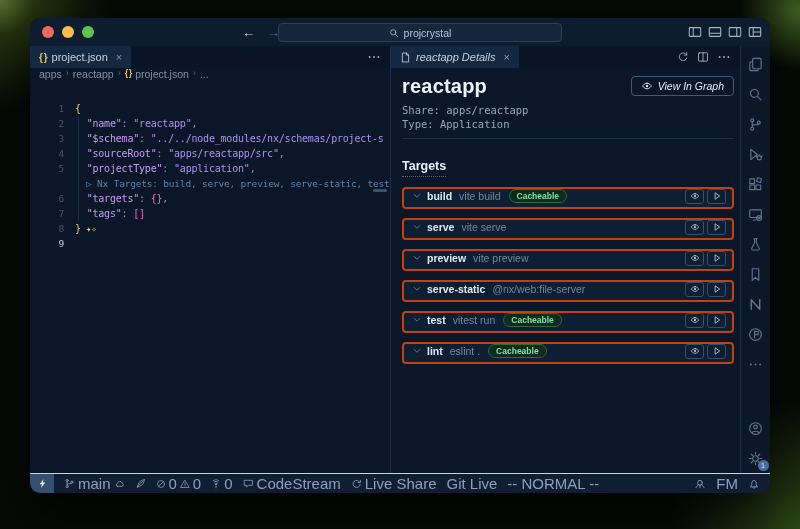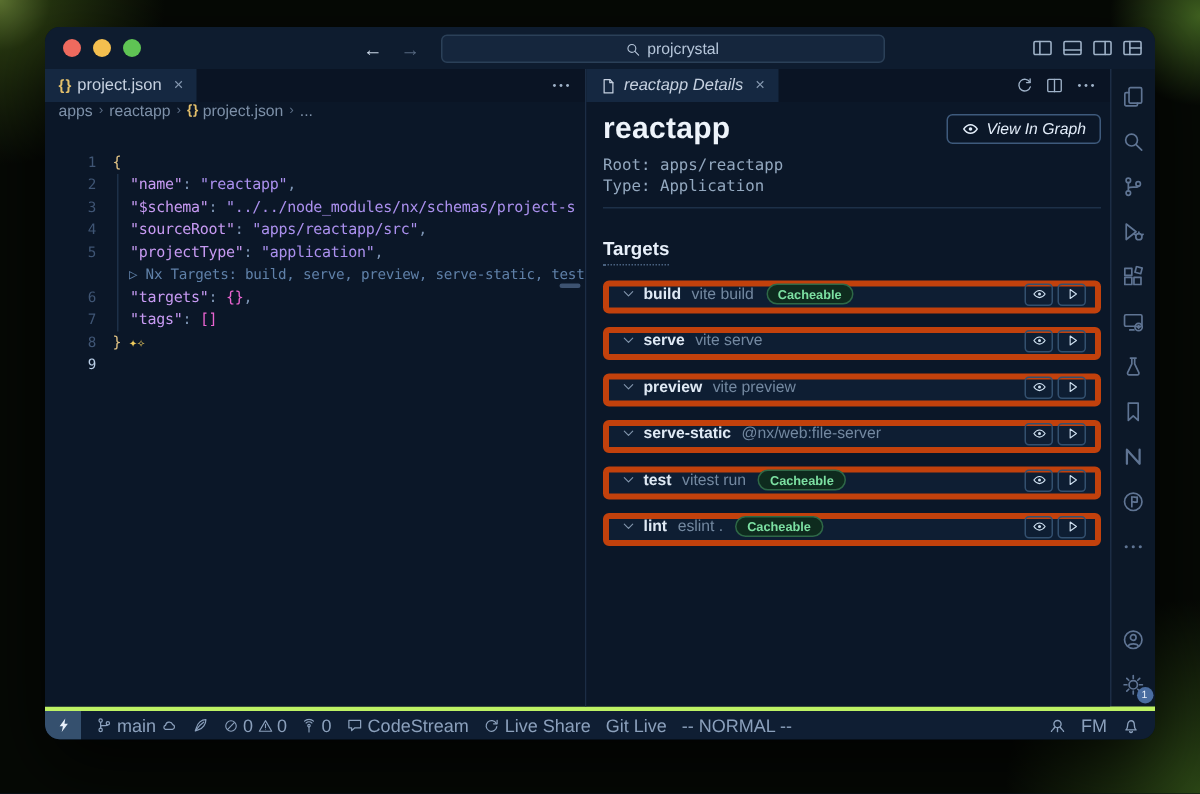--- a/index.html
+++ b/index.html
@@ -18,24 +18,24 @@
     display:flex;flex-direction:column;overflow:hidden;color:#c9d6e6;
   }
   
   .titlebar{height:28px;flex:0 0 28px;background:#0e1c2f;position:relative;display:flex;align-items:center;}
   .traffic{display:flex;gap:8px;margin-left:12px;}
   .tl{width:12px;height:12px;border-radius:50%;}
   .tl.r{background:#ee6a5e}.tl.y{background:#f4bf4f}.tl.g{background:#5fc454}
   .nav{position:absolute;left:212px;top:0;height:28px;display:flex;align-items:center;gap:12px;font-size:13px;}
   .nav .back{color:#c7d4e4}.nav .fwd{color:#55677f}
   .searchbox{
-    position:absolute;left:264px;top:5px;width:282px;height:17px;
+    position:absolute;left:248px;top:5px;width:282px;height:17px;
     background:#15263d;border:1px solid #2b4058;border-radius:4px;
     display:flex;align-items:center;justify-content:center;gap:5px;
-    font-size:10.5px;color:#b5c5d9;padding-left:12px;
+    font-size:10.5px;color:#b5c5d9;
   }
   .tb-icons{position:absolute;right:8px;top:0;height:28px;display:flex;align-items:center;gap:6px;color:#9fb2c8;}
   
   .body-row{flex:1;display:flex;min-height:0;}
   .main-col{width:710px;flex:0 0 710px;display:flex;flex-direction:column;min-width:0;}
   
   .tabbar{height:22px;flex:0 0 22px;background:#0a1424;display:flex;}
   .tabgroup{display:flex;align-items:stretch;}
   .tabgroup.left{width:361px;flex:0 0 361px;border-right:1px solid #1c2d45;box-sizing:border-box;}
   .tabgroup.right{flex:1;min-width:0;}
@@ -72,35 +72,35 @@
   .scrollthumb{position:absolute;right:3px;top:105px;width:14px;height:3px;border-radius:2px;background:#3d5270;}
   
   .panel{position:absolute;inset:0;padding:6px 6px 0 11px;overflow:hidden;}
   .panel-head{display:flex;align-items:center;justify-content:space-between;height:24px;}
   .panel-title{font-size:20px;font-weight:700;color:#eef4fb;letter-spacing:.2px;}
   .btn-graph{display:flex;align-items:center;gap:5px;background:transparent;border:1px solid #3e5a7c;border-radius:4px;color:#e2ecf8;font-size:10.5px;padding:3px 9px;font-family:inherit;font-style:italic;}
   .panel-meta{margin-top:5px;font-family:"DejaVu Sans Mono",monospace;font-size:10.5px;color:#93a8bf;line-height:14px;}
   .panel-div{margin-top:7px;border-top:1px solid #1d3048;}
   .targets-h{margin-top:20px;display:inline-block;font-size:12.5px;font-weight:700;color:#e8f0fa;border-bottom:1px dotted #49617f;padding-bottom:3px;}
   .tlist{margin-top:10px;display:flex;flex-direction:column;gap:9px;}
-  .tcard{height:22px;box-sizing:border-box;border:4px solid #c2410c;background:#0e1e33;border-radius:4px;display:flex;align-items:center;padding:0 3px 4px 8px;font-size:10.5px;text-align:center;}
+  .tcard{height:22px;box-sizing:border-box;border:2px solid #c2410c;background:#0e1e33;border-radius:4px;display:flex;align-items:center;padding:0 3px 4px 8px;font-size:10.5px;text-align:center;}
   .tcard .chev{color:#8296ad;}
   .tname{font-weight:700;color:#dfe9f4;margin-left:5px;}
   .tdesc{color:#7388a0;margin-left:7px;}
   .tbadge{margin-left:8px;padding:1px 7px;border-radius:8px;font-size:8.5px;font-weight:700;background:#0e2b1e;border:1px solid #2e6847;color:#7ce0a2;}
   .tcard .sp{flex:1;}
   .tbtn{width:19px;height:15px;margin-right:3px;border:1px solid #33506f;border-radius:3px;background:transparent;color:#cfe0f0;display:flex;align-items:center;justify-content:center;padding:0;}
   
   .activitybar{width:30px;flex:0 0 30px;background:#0c1828;border-left:1px solid #1c2d45;box-sizing:border-box;display:flex;flex-direction:column;align-items:center;padding-top:3px;}
   .aicon{width:30px;height:30px;display:flex;align-items:center;justify-content:center;color:#5f7493;}
   .abot{margin-top:auto;display:flex;flex-direction:column;align-items:center;}
   .aicon.badged{position:relative;}
   .abadge{position:absolute;right:2px;bottom:2px;width:11px;height:11px;border-radius:50%;background:#4a6da0;color:#eaf1fa;font-size:7px;display:flex;align-items:center;justify-content:center;}
   
-  .statusbar{height:19px;flex:0 0 19px;background:#0f1e33;border-top:3px solid #bef264;display:flex;align-items:center;font-size:12px;color:#8ba0bc;}
+  .statusbar{height:19px;flex:0 0 19px;background:#0f1e33;border-top:1px solid #bef264;display:flex;align-items:center;font-size:15px;color:#8ba0bc;}
   .remote-box{width:24px;height:19px;background:#35506e;color:#e8f0fa;display:flex;align-items:center;justify-content:center;border-bottom-left-radius:9px;}
   .sitem{display:flex;align-items:center;gap:3px;margin-left:10px;white-space:nowrap;}
   .sright{margin-left:auto;display:flex;align-items:center;gap:10px;padding-right:10px;}
   .sright .sitem{margin-left:0;}
   
   .ico{display:inline-flex;align-items:center;justify-content:center;line-height:0;}
   .ico svg{stroke:currentColor;fill:none;stroke-width:1.2;stroke-linecap:round;stroke-linejoin:round;}
   .i10 svg{width:10px;height:10px}.i11 svg{width:11px;height:11px}.i12 svg{width:12px;height:12px}
   .i14 svg{width:14px;height:14px}.i15 svg{width:15px;height:15px}
 </style>
@@ -300,21 +300,21 @@
                 <span class="ico i12">
                     <svg viewBox="0 0 16 16">
                       <path d="M8 4.2 C4.6 4.2 2 8 2 8 C2 8 4.6 11.8 8 11.8 C11.4 11.8 14 8 14 8 C14 8 11.4 4.2 8 4.2 Z"></path>
                       <circle cx="8" cy="8" r="1.6" fill="currentColor" stroke="none"></circle>
                     </svg>
                   </span>
                 <span>View In Graph</span>
               </button>
             </div>
             <div class="panel-meta">
-              <div><span>Root:</span> <span>apps/reactapp</span></div>
+              <div><span>Share:</span> <span>apps/reactapp</span></div>
               <div><span>Type:</span> <span>Application</span></div>
             </div>
             <div class="panel-div"></div>
             <div><span class="targets-h">Targets</span></div>
             <div class="tlist">
 
                 <div class="tcard">
                   <span class="ico chev i10">
                     <svg viewBox="0 0 16 16">
                       <path d="M3.5 5.5 L8 10 L12.5 5.5"></path>

